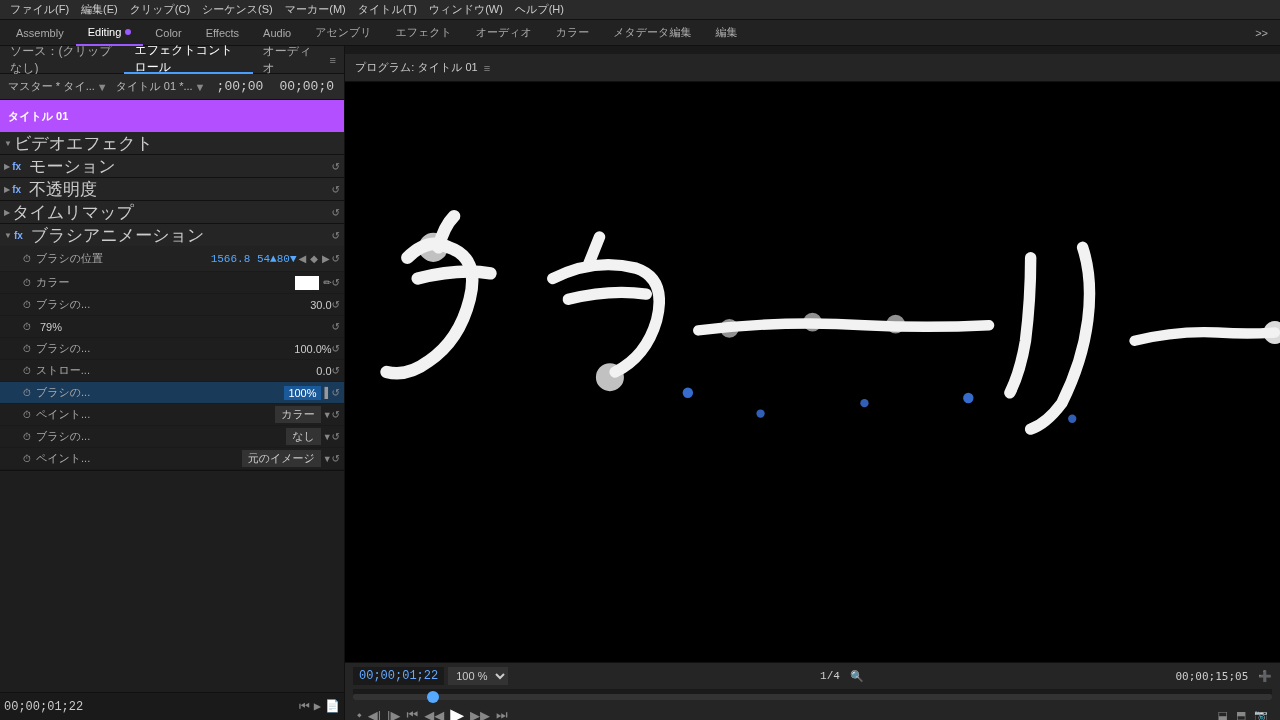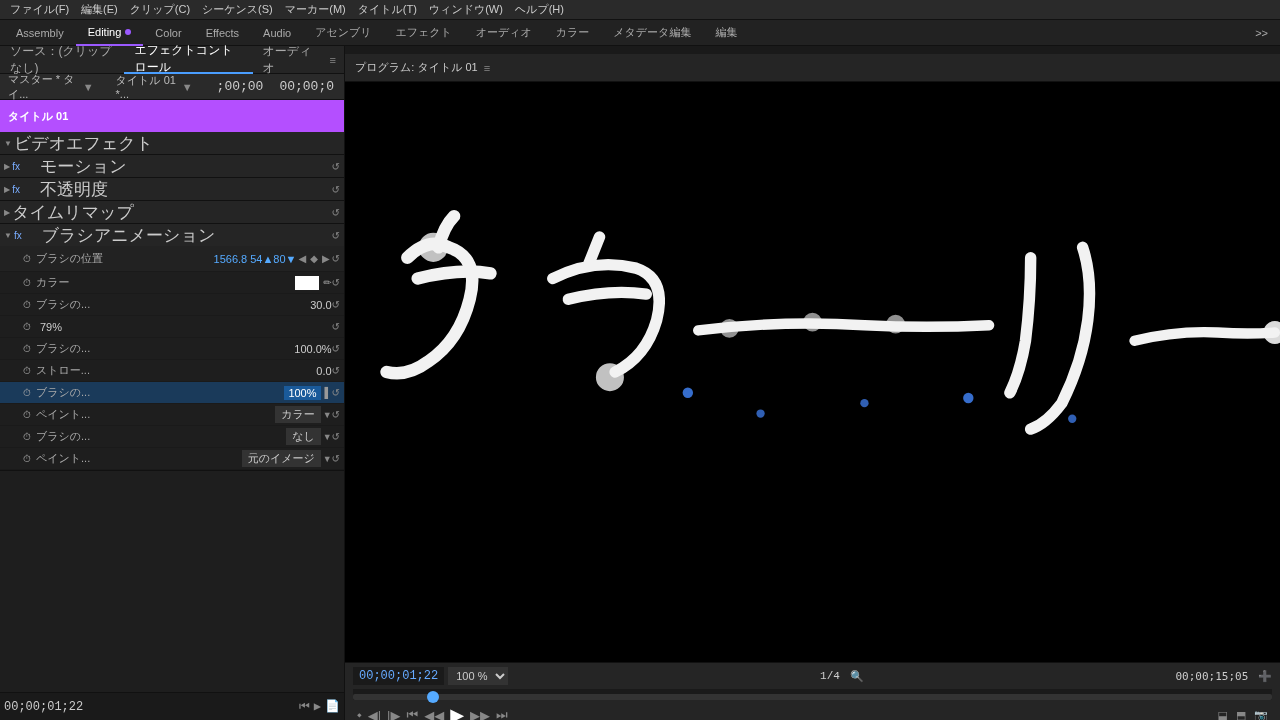--- a/index.html
+++ b/index.html
@@ -110,21 +110,20 @@
     }
 
     
     .clip-header {
       display: flex;
       align-items: center;
       height: 26px;
       background: #2a2a2a;
       border-bottom: 1px solid #111;
       padding: 0 4px;
-      gap: 14px;
     }
     .clip-header-item {
       display: flex;
       align-items: center;
       padding: 0 4px;
       font-size: 11px;
       color: #bbb;
       cursor: pointer;
     }
     .clip-header-item .arrow { color: #888; margin-left: 2px; }
@@ -155,22 +154,22 @@
       display: flex;
       align-items: center;
       height: 22px;
       padding: 0 4px;
       cursor: pointer;
       background: #252525;
     }
     .fx-label {
       color: #7aadff;
       font-size: 10px;
-      font-weight: normal;
-      margin-right: 20px;
+      font-weight: bold;
+      margin-right: 8px;
     }
     .effect-name { color: #ccc; font-size: 17px; }
     .reset-icon { margin-left: auto; color: #888; font-size: 10px; cursor: pointer; }
     .triangle { color: #888; font-size: 9px; margin-right: 2px; }
 
     
     .brush-section {
       border-bottom: 1px solid #111;
     }
     .brush-header {
@@ -198,21 +197,21 @@
 
     
     .pos-row {
       display: flex;
       align-items: center;
       height: 26px;
       padding: 0 4px 0 20px;
       background: #222;
       border-bottom: 1px solid #1a1a1a;
     }
-    .pos-values { color: #5af; font-size: 11px; margin-left: 20px; }
+    .pos-values { color: #5af; font-size: 11px; margin-left: 20px; font-family: Liberation Mono, monospace; }
     .keyframe-nav { display: flex; align-items: center; margin-left: auto; }
     .keyframe-btn { color: #888; font-size: 10px; cursor: pointer; padding: 0 2px; }
 
     
     .left-bottom {
       height: 28px;
       background: #1a1a1a;
       display: flex;
       align-items: center;
       padding: 0 4px;

